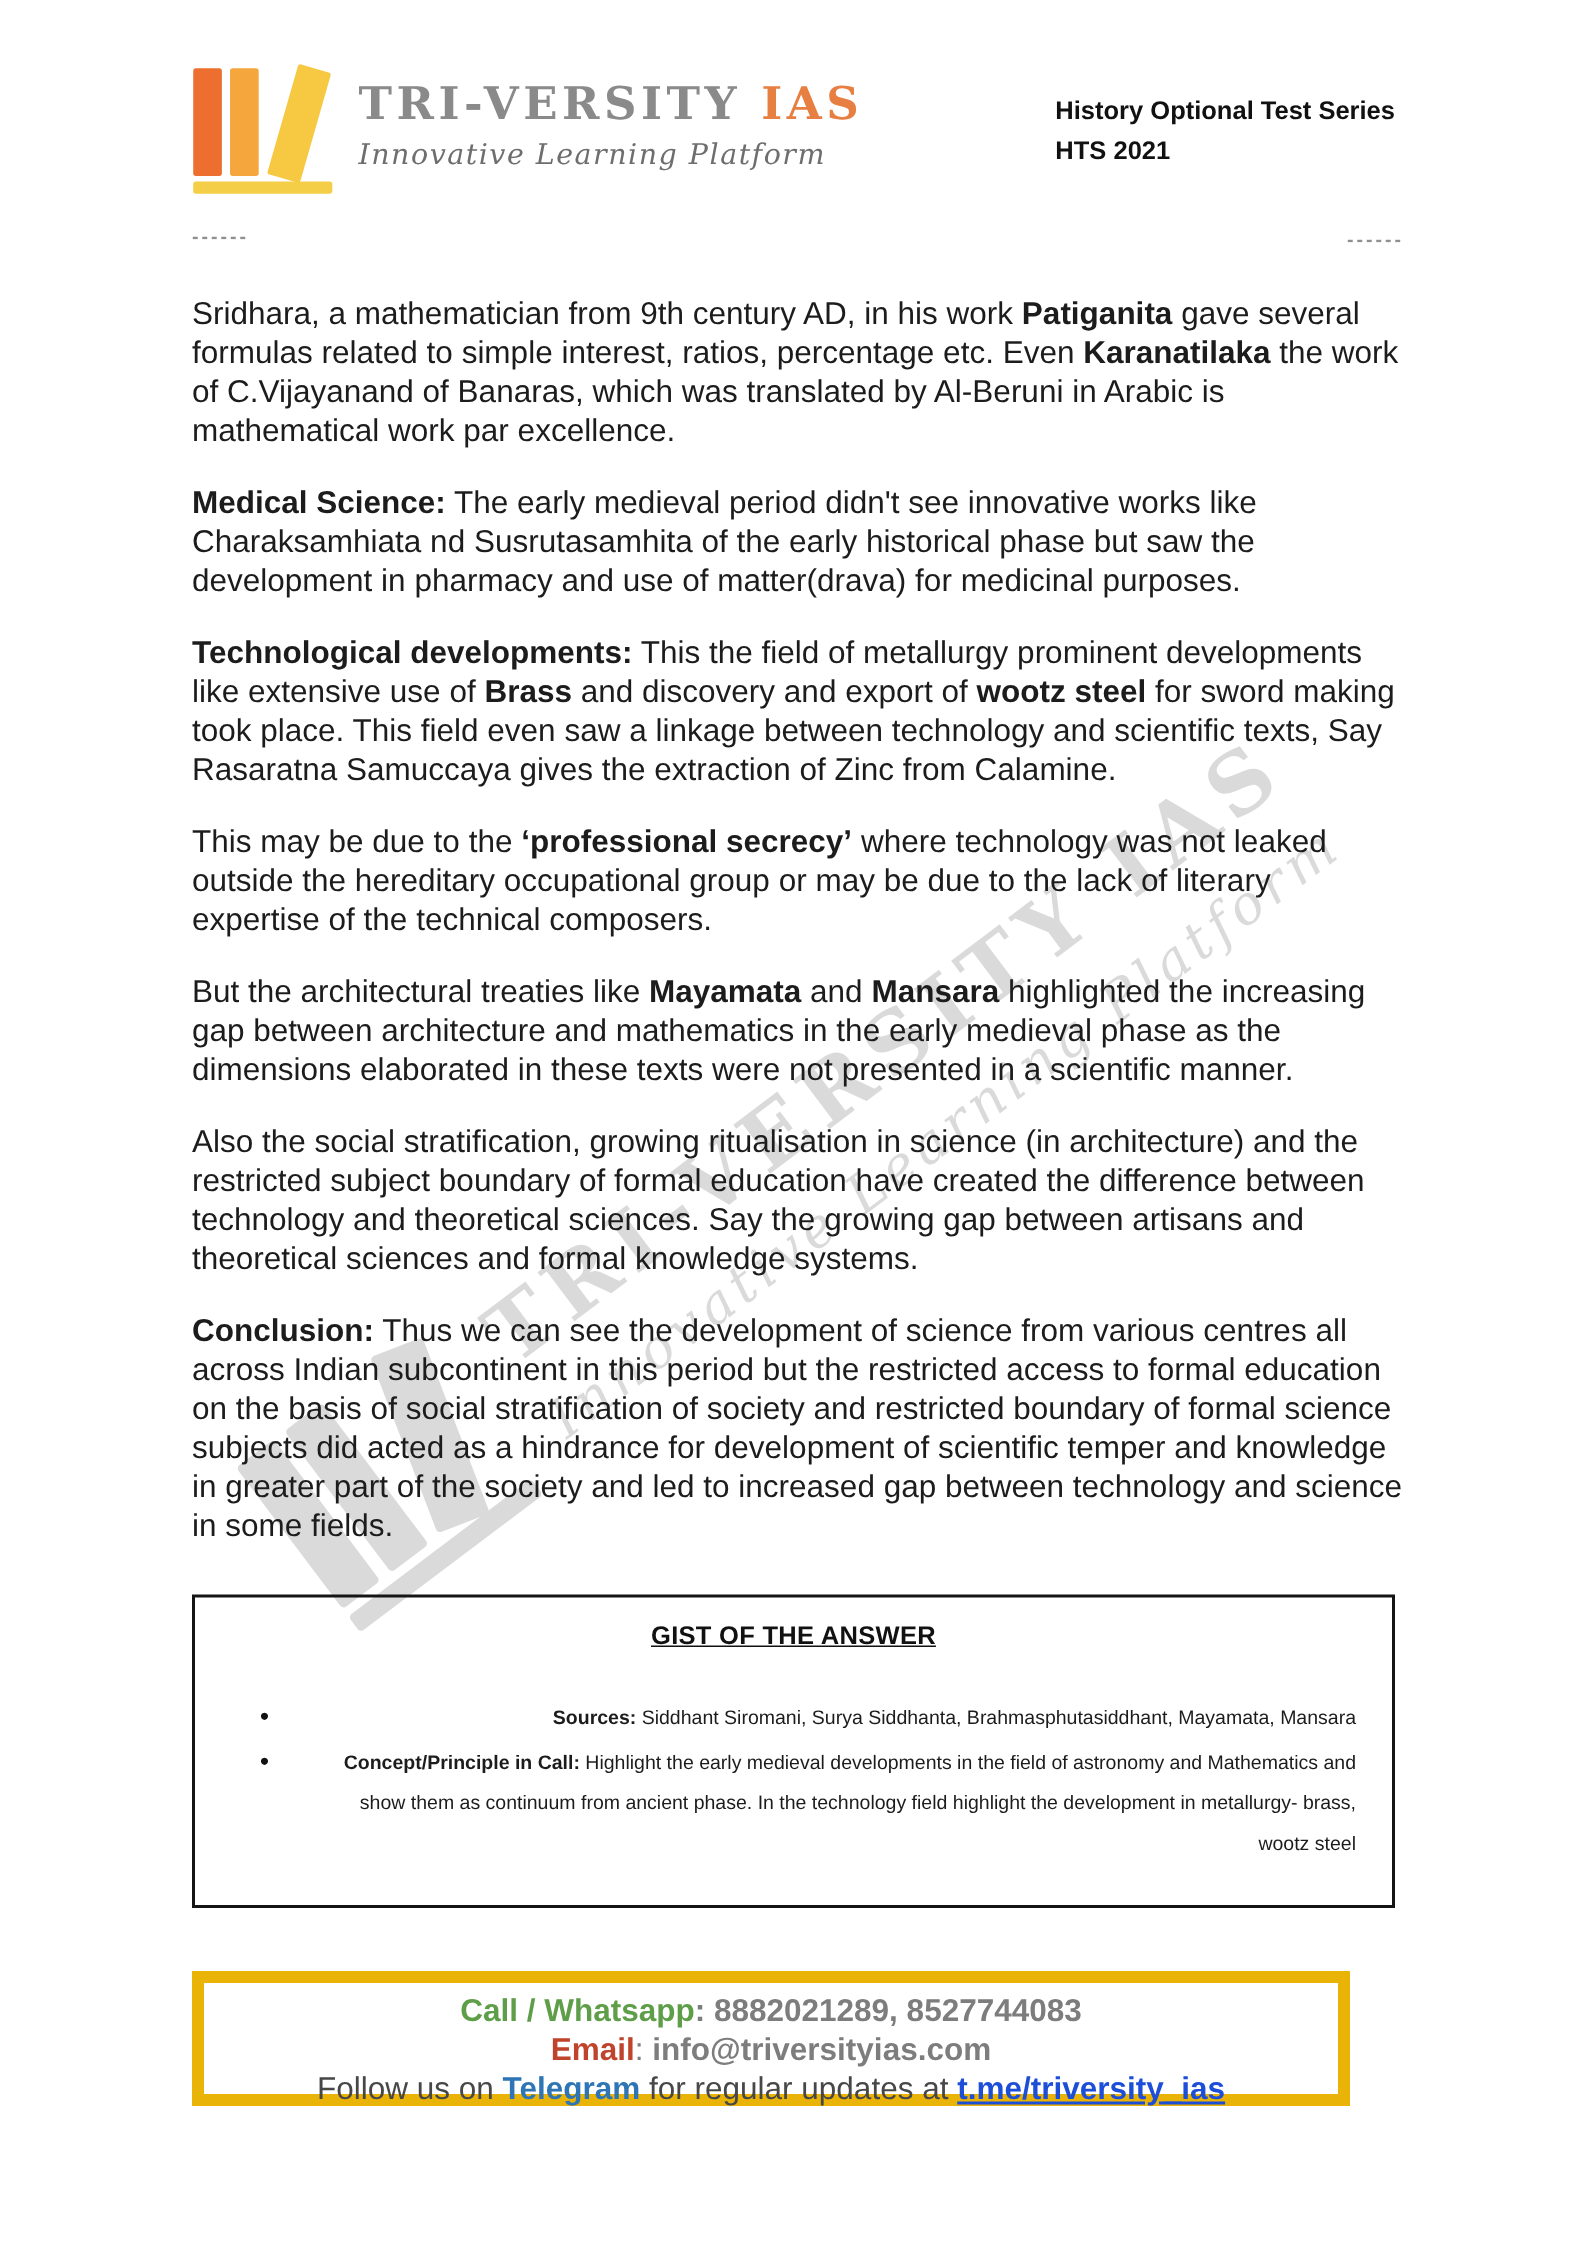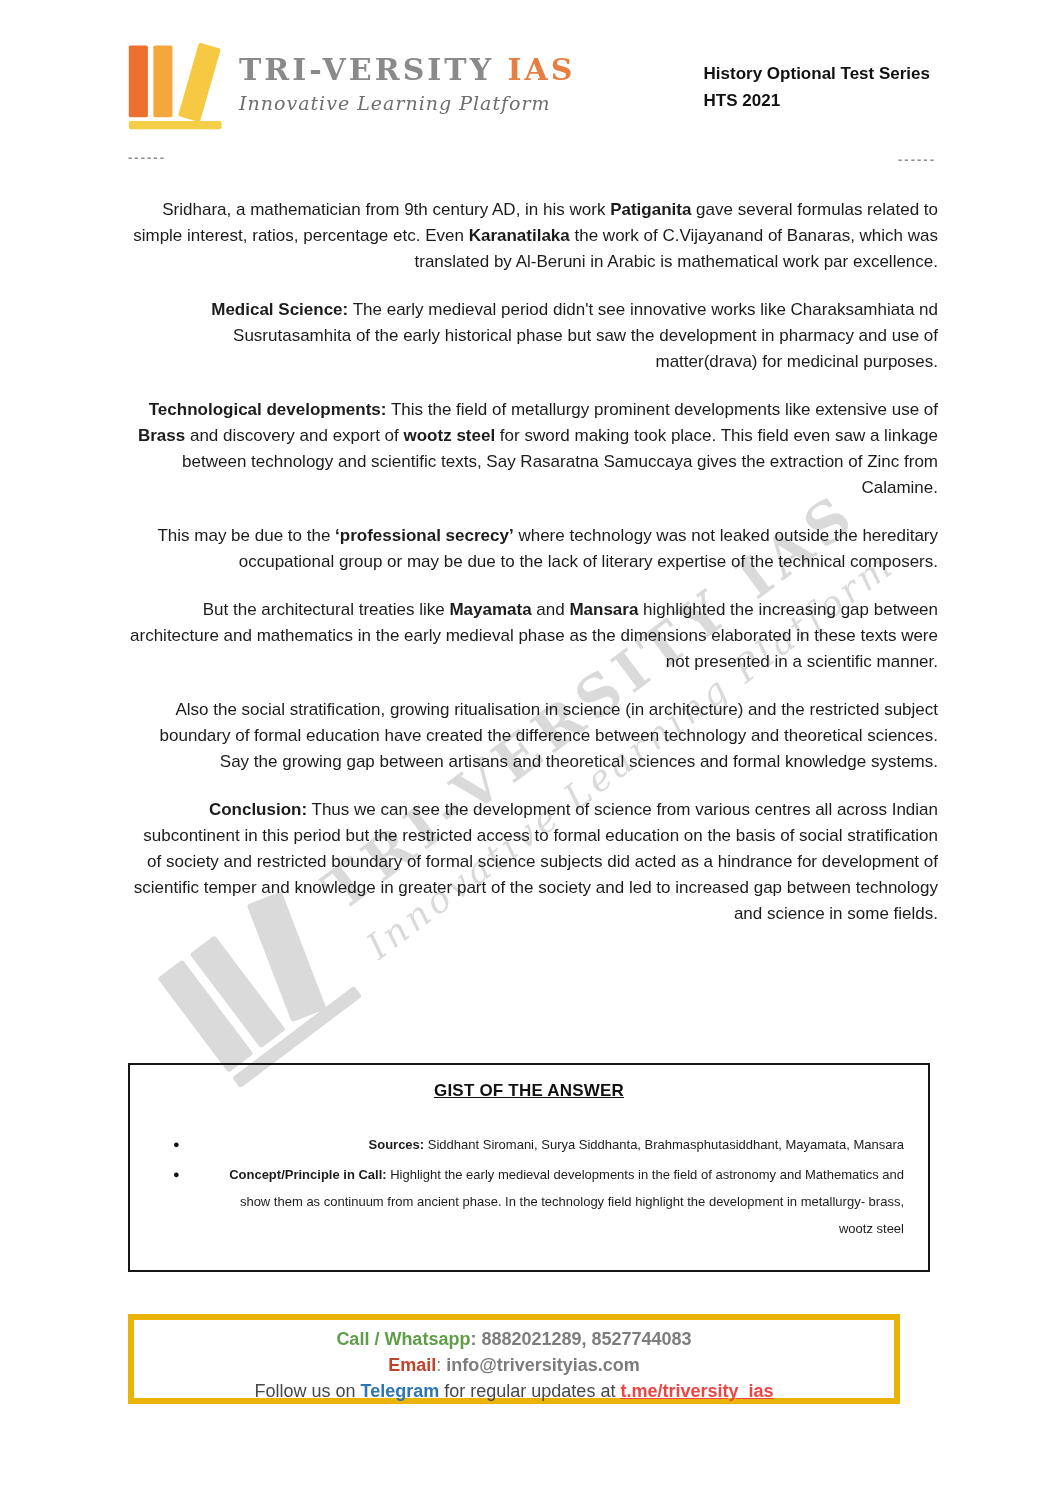--- a/index.html
+++ b/index.html
@@ -42,21 +42,21 @@
     font-family:"DejaVu Serif", serif; font-weight:bold;
     font-size:56px; letter-spacing:7px; white-space:nowrap;
   }
   #wm-tagline {
     font-family:"DejaVu Serif", serif; font-style:italic;
     font-size:36px; letter-spacing:4px; white-space:nowrap; margin-top:14px;
   }
 
   
   #body-text { position:absolute; left:128px; top:197px; width:810px; z-index:1; }
-  #body-text p.para { font-size:17px; line-height:26px; margin:0 0 22px 0;text-align:right; }
+  #body-text p.para { font-size:21px; line-height:26px; margin:0 0 22px 0; }
 
   
   #gist-box {
     position:absolute; left:128px; top:1063px; width:802px; height:209px;
     border:2px solid #151515; background:transparent; z-index:1; overflow:hidden;
   }
   #gist-title {
     text-align:center; font-weight:bold; font-size:17px; margin-top:16px;
     letter-spacing:0.2px; color:#111;text-decoration:underline;
   }
@@ -65,29 +65,29 @@
     position:relative; font-size:13px; line-height:27px; margin-bottom:3px;text-align:right;
   }
   #gist-list li::before {
     content:"\25CF"; position:absolute; left:-31px; top:0px;
     font-size:11px; color:#111;
   }
 
   
   #footer-box {
     position:absolute; left:128px; top:1314px; width:772px; height:90px;
-    border:6px solid #eab308; text-align:center; z-index:1;
-    padding-top:6px; font-size:18px; line-height:26px;
+    border:8px solid #eab308; text-align:center; z-index:1;
+    padding-top:6px; font-size:21px; line-height:26px;
   }
   .c-green { color:#5f9e48; }
   .c-gray  { color:#7d7d7d; }
   .c-red   { color:#c0442c; }
   .c-blue  { color:#2e75b6;margin-top:34px; }
   .c-dark  { color:#474747; }
-  a.c-link { color:#ef4444; text-decoration:underline; font-weight:bold; cursor:pointer; }
+  a.c-link { color:#1d4ed8; text-decoration:underline; font-weight:bold; cursor:pointer; }
 </style>
 </head>
 <body>
 
 <div id="page">
 
   <div id="watermark">
     <svg width="250" height="240" viewBox="0 0 110 100">
       <rect x="2" y="6" width="21" height="79" rx="2" fill="#8f8f8f"></rect>
       <rect x="29" y="6" width="21" height="79" rx="2" fill="#8f8f8f"></rect>

